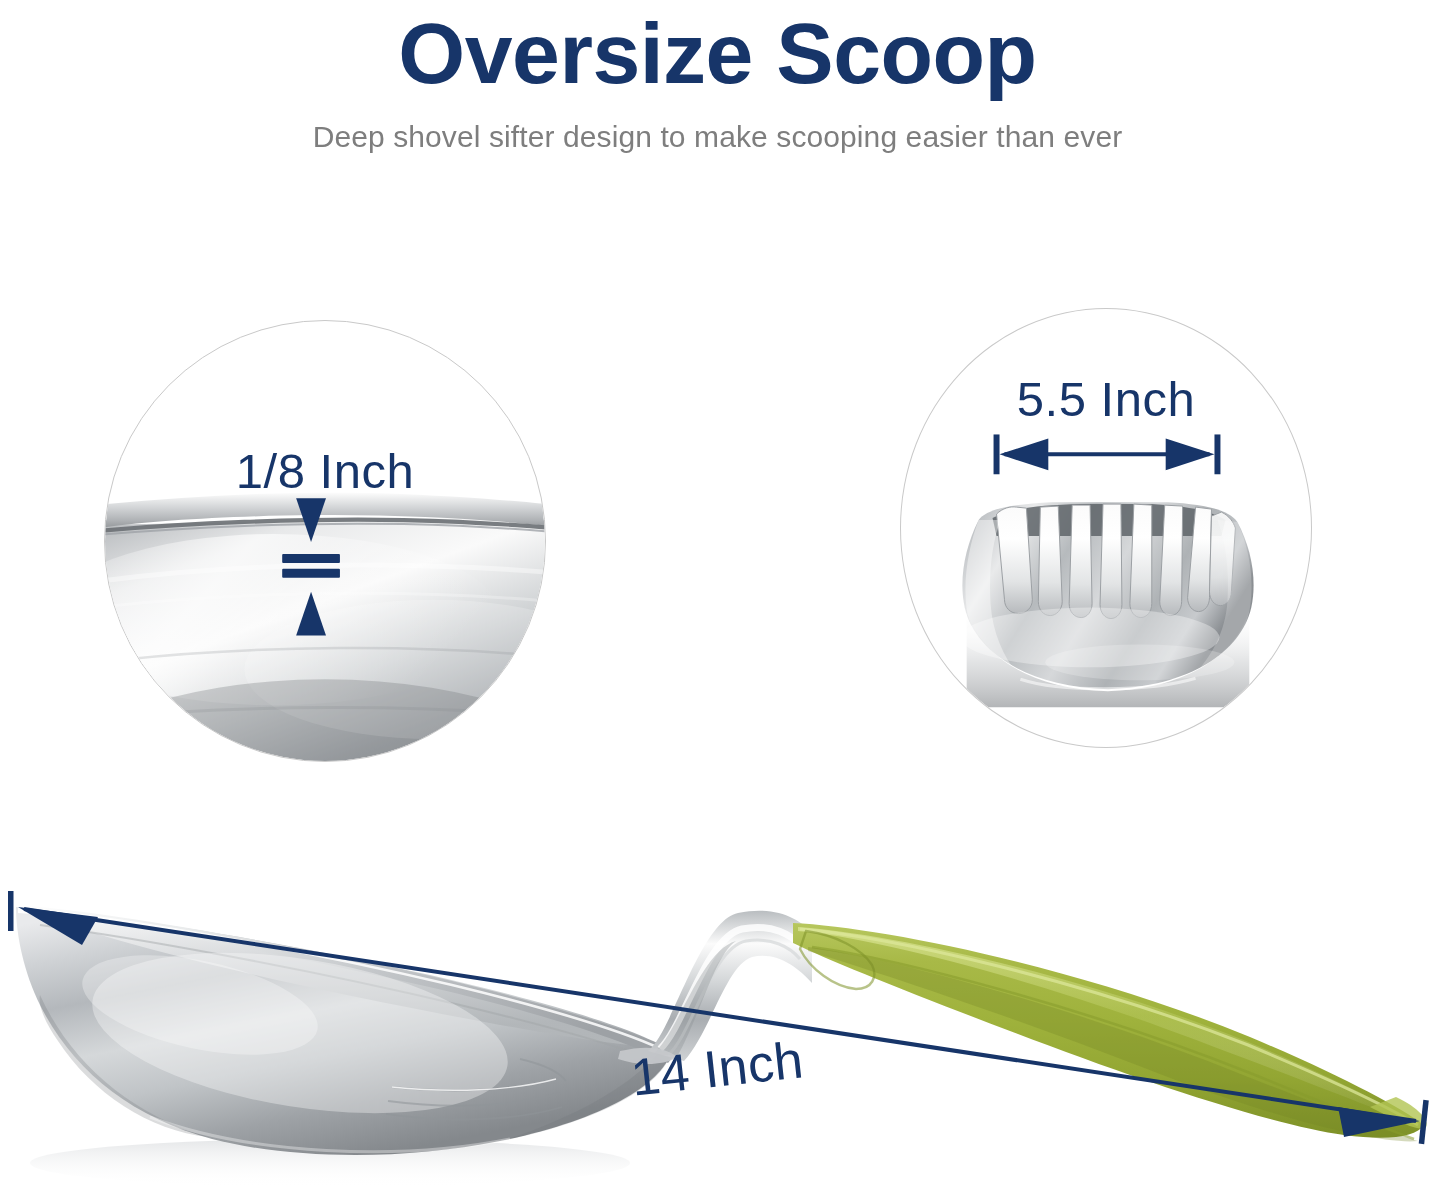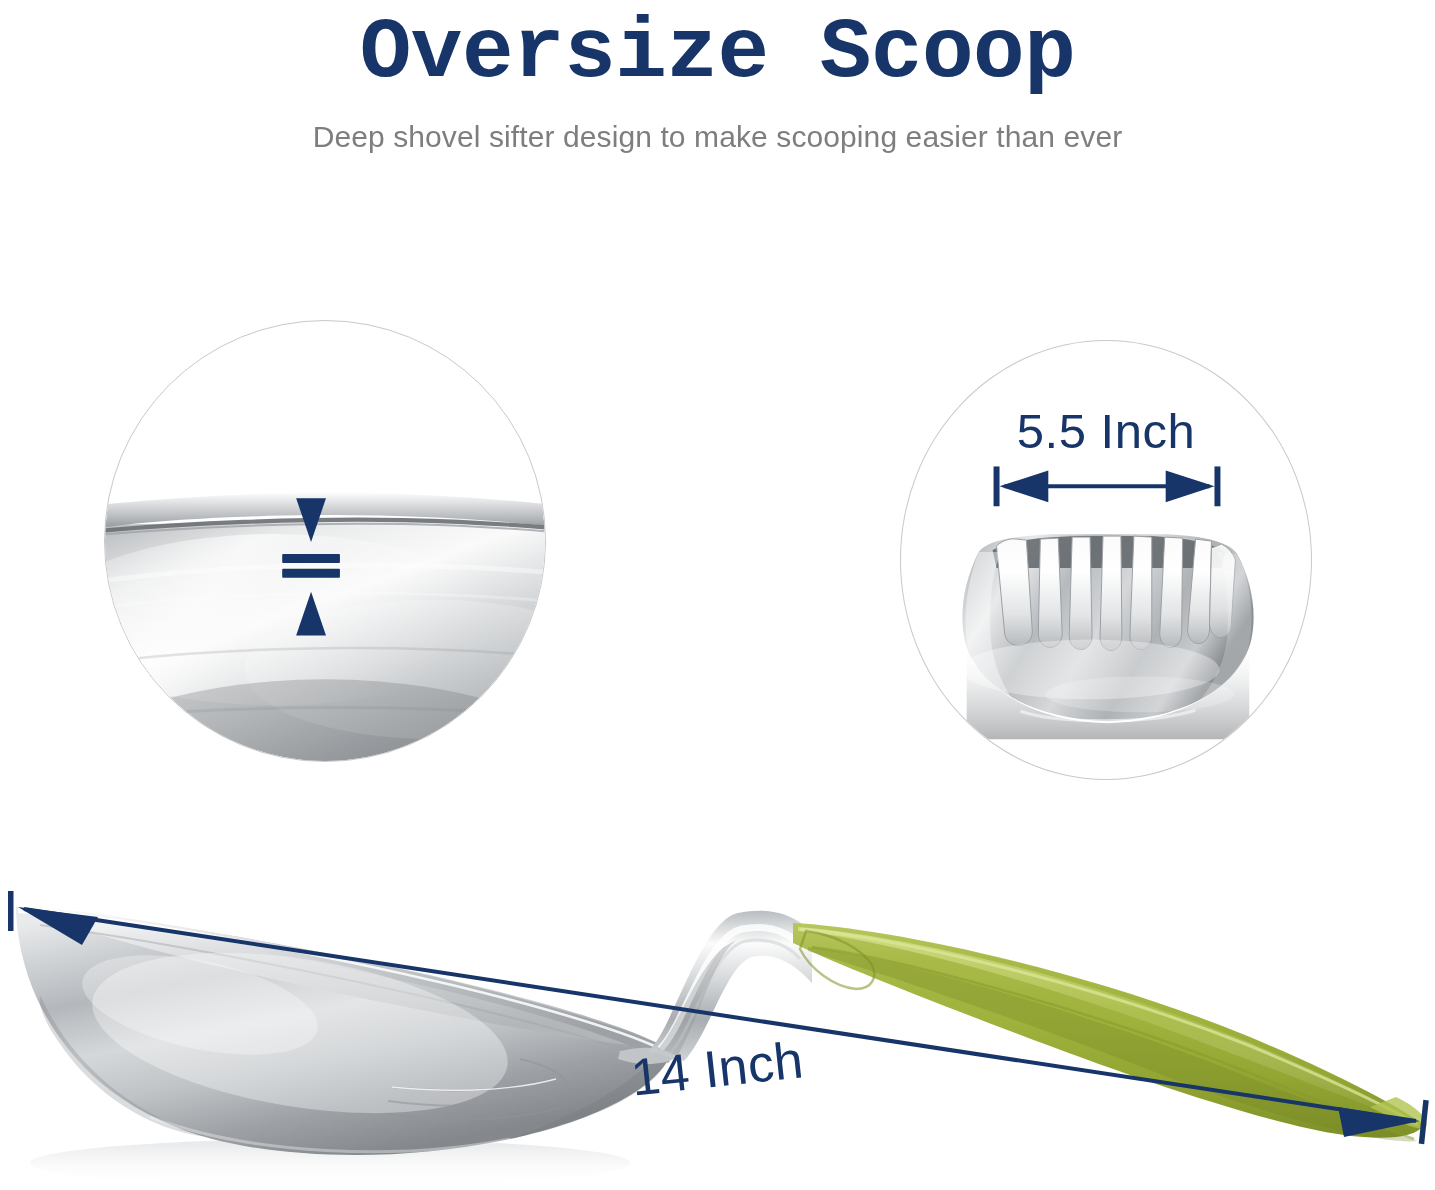--- a/index.html
+++ b/index.html
@@ -24,21 +24,21 @@
   #header-block {
     position: absolute;
     left: 0;
     top: 0;
     width: 1435px;
     text-align: center;
   }
   #page-title {
     margin: 0;
     padding-top: 8px;
-    font-family: Liberation Mono, monospace;
+    font-family: Liberation Sans, sans-serif;
     font-size: 86px;
     font-weight: bold;
     letter-spacing: -0.5px;
     color: #173569;
     line-height: 1.05;
   }
   #page-subtitle {
     margin: 0;
     padding-top: 22px;
     font-family: "Liberation Sans", sans-serif;
@@ -59,21 +59,21 @@
     box-sizing: border-box;
   }
   #callout-thickness {
     left: 104px;
     top: 320px;
     width: 442px;
     height: 442px;
   }
   #callout-width {
     left: 900px;
-    top: 340px;
+    top: 308px;
     width: 412px;
     height: 440px;
   }
   .callout-svg {
     position: absolute;
     left: 0;
     top: 0;
     width: 100%;
     height: 100%;
     display: block;
@@ -188,20 +188,21 @@
       </g>
 
       <g fill="#173569">
         <polygon points="192,178 222,178 207,222"></polygon>
         <rect x="178" y="234" width="58" height="9" rx="1"></rect>
         <rect x="178" y="249" width="58" height="9" rx="1"></rect>
         <polygon points="207,272 222,316 192,316"></polygon>
       </g>
     </svg>
 
+    <div id="label-thickness" class="callout-label">1/8 Inch</div>
   </div>
 
   <div id="callout-width" class="callout-circle">
 
     <svg class="callout-svg" viewBox="0 0 412 440">
       <defs>
         <clipPath id="clipCircleR">
           <ellipse cx="206" cy="220" rx="206" ry="220"></ellipse>
         </clipPath>
         <linearGradient id="headBody" x1="0" y1="0" x2="1" y2="0.4">

